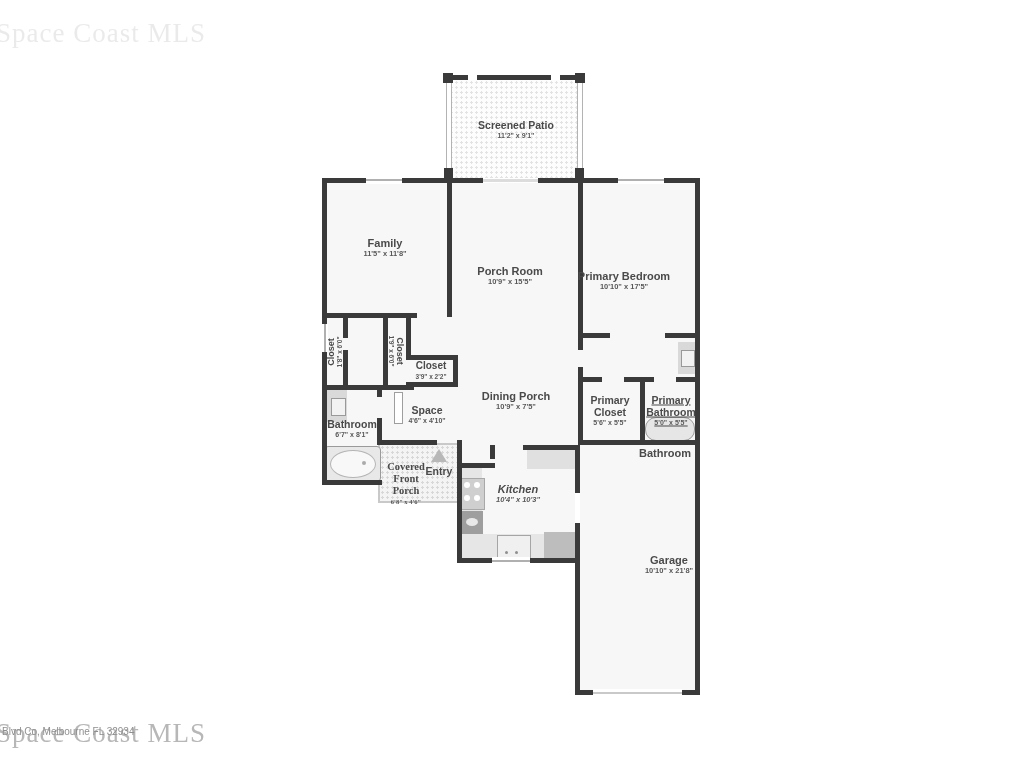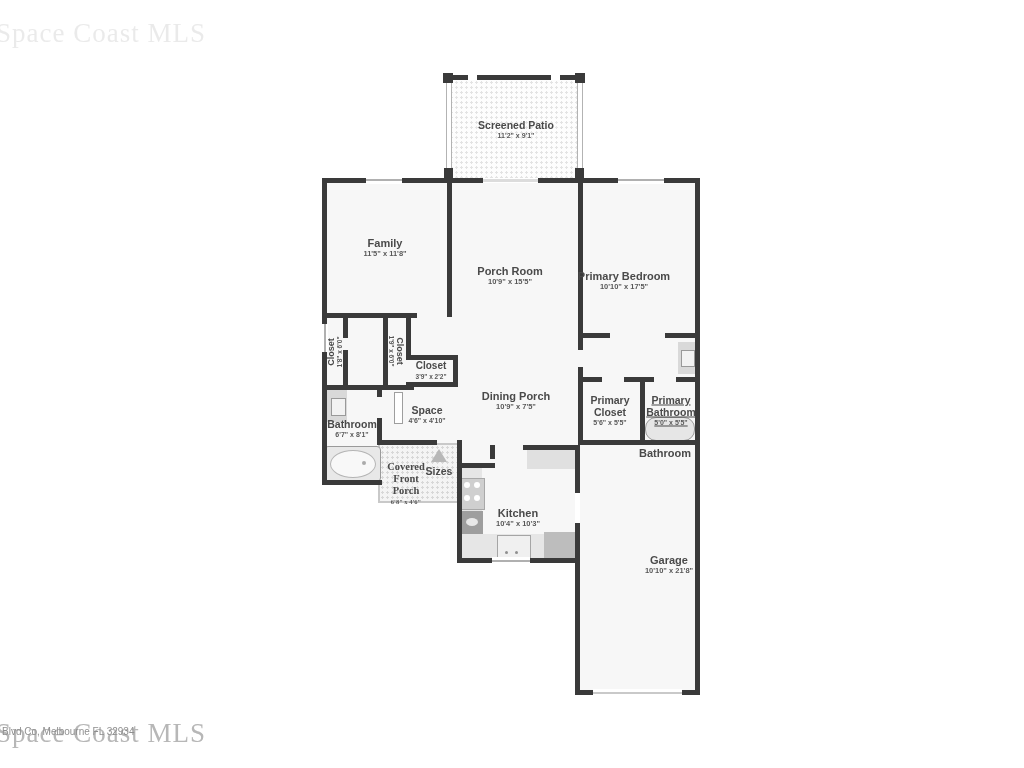--- a/index.html
+++ b/index.html
@@ -164,27 +164,27 @@
   </div>
   <div class="lbl" style="left:427px;top:415px;">
     <div class="rname" style="font-size:10.5px;">Space</div>
     <div class="rdims" style="font-size:7px;">4'6" x 4'10"</div>
   </div>
   <div class="lbl" style="left:406px;top:484px;font-family:Liberation Serif, serif;">
     <div class="rname wrap" style="font-size:10.5px;width:46px;line-height:12px;">Covered Front Porch</div>
     <div class="rdims" style="font-size:6.5px;">6'8" x 4'6"</div>
   </div>
   <div class="lbl" style="left:439px;top:471px;">
-    <div class="rname" style="font-size:10.5px;">Sizes</div>
+    <div class="rname" style="font-size:10.5px;">Entry</div>
   </div>
   <div class="lbl" style="left:516px;top:401px;">
     <div class="rname">Dining Porch</div>
     <div class="rdims">10'9" x 7'5"</div>
   </div>
-  <div class="lbl" style="left:518px;top:518px;">
+  <div class="lbl" style="left:518px;top:494px;font-style:italic;">
     <div class="rname">Kitchen</div>
     <div class="rdims">10'4" x 10'3"</div>
   </div>
   <div class="lbl" style="left:610px;top:411px;">
     <div class="rname wrap" style="font-size:10.5px;width:50px;line-height:11.5px;">Primary Closet</div>
     <div class="rdims" style="font-size:7px;">5'6" x 5'5"</div>
   </div>
   <div class="lbl" style="left:671px;top:411px;text-decoration:underline;">
     <div class="rname wrap" style="font-size:10.5px;width:56px;line-height:11.5px;">Primary Bathroom</div>
     <div class="rdims" style="font-size:7px;">5'0" x 5'5"</div>

